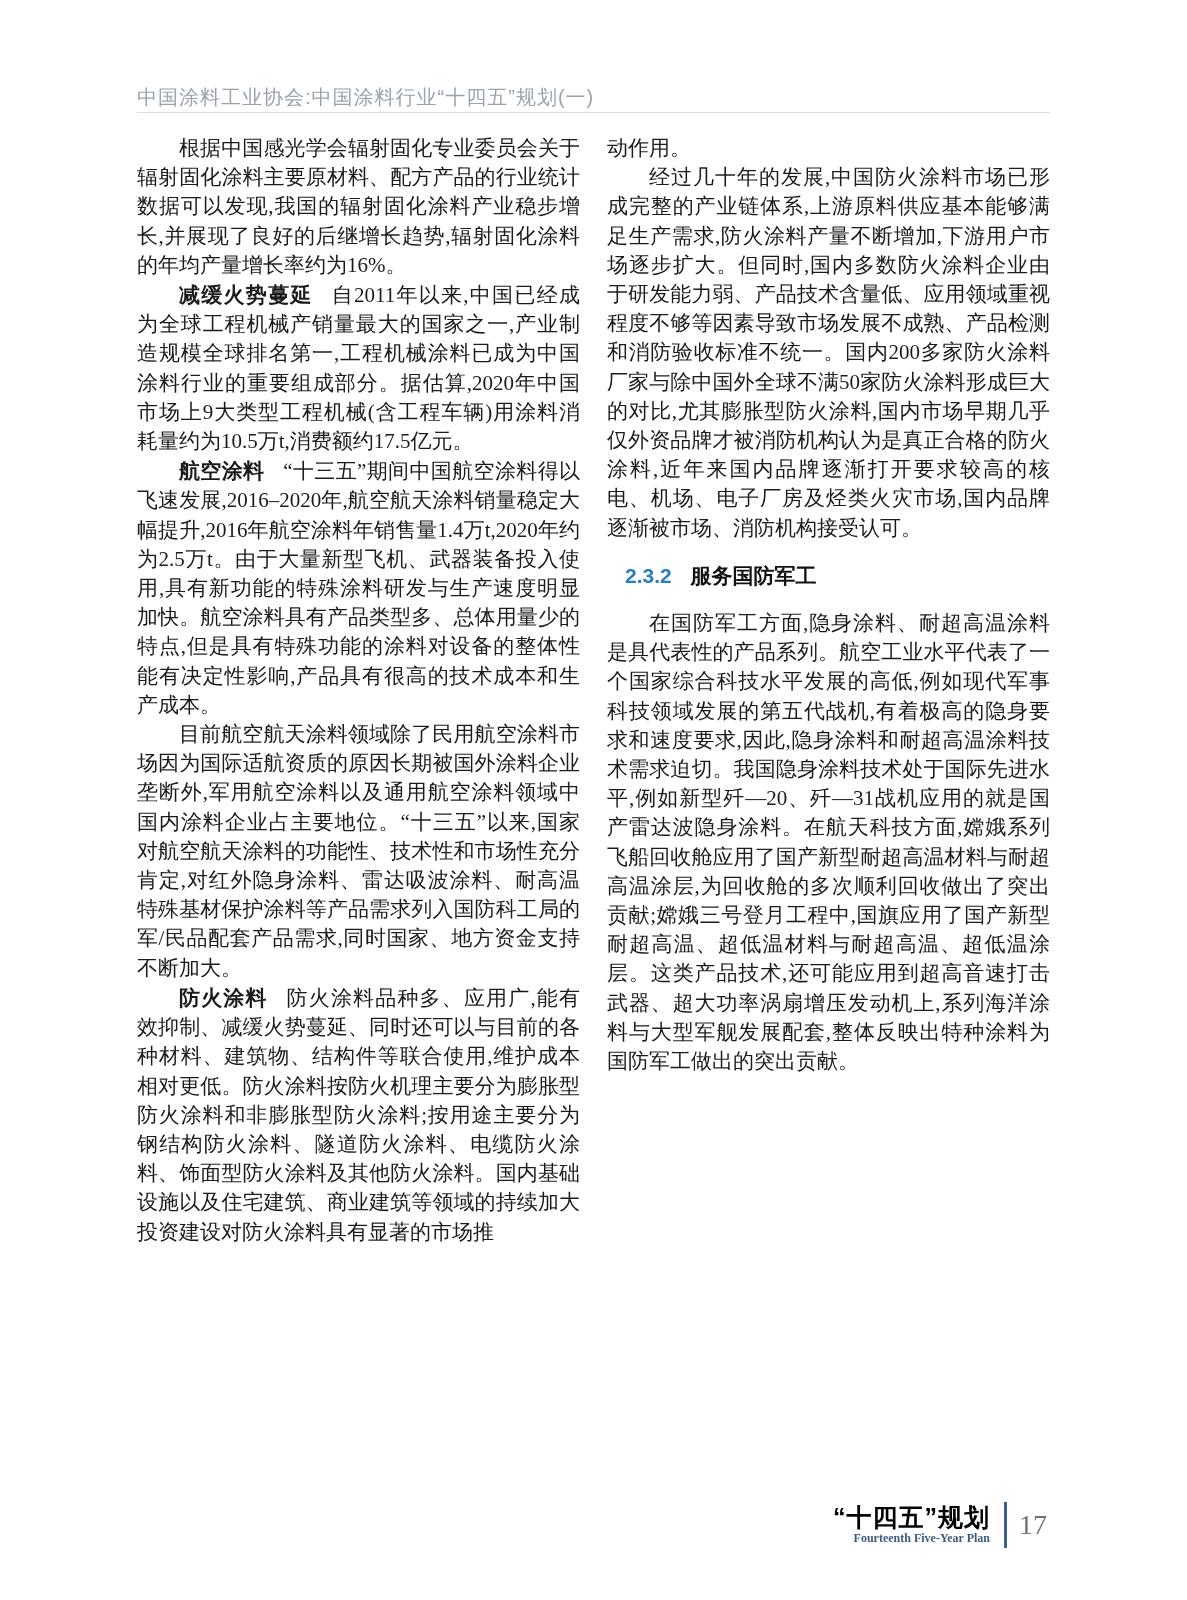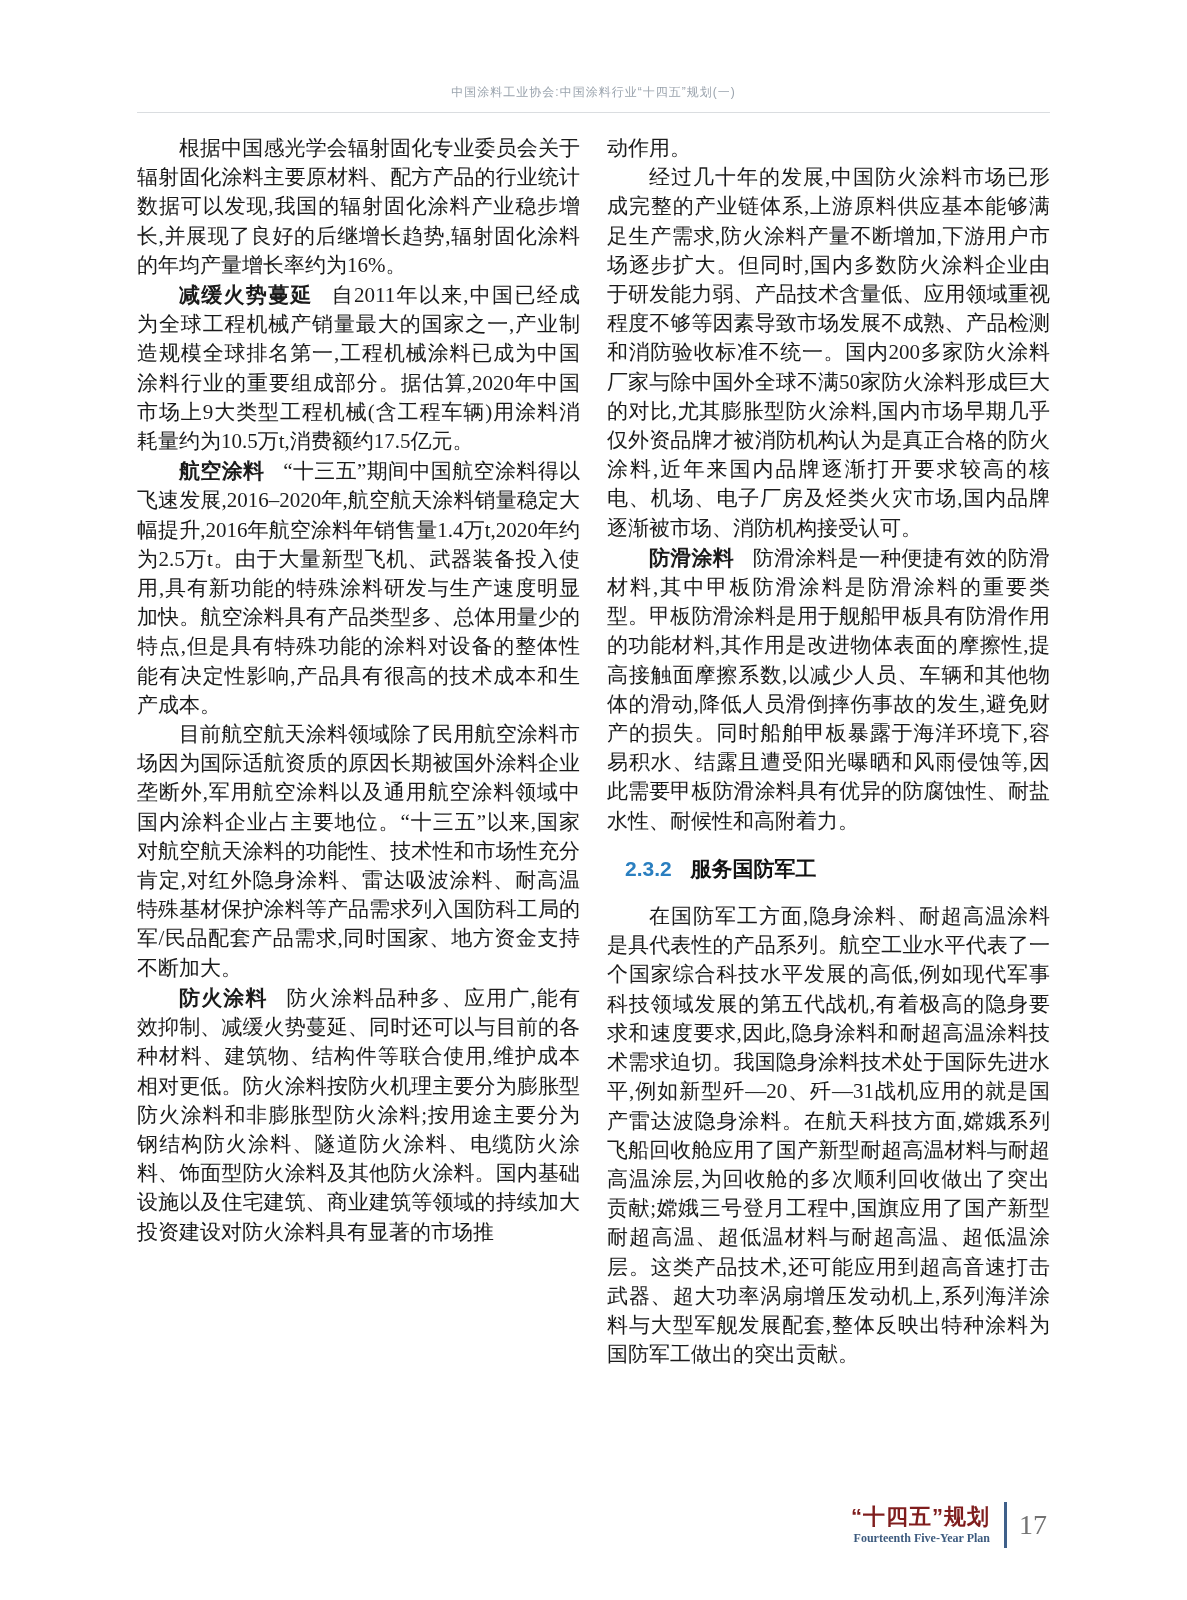--- a/index.html
+++ b/index.html
@@ -9,23 +9,23 @@
     position: relative;
     font-family: "Liberation Serif", "DejaVu Serif", serif;
     color: #1b1b1b;
     overflow: hidden;
   }
   .page { position: absolute; inset: 0; }
 
   
   .running-header {
     position: absolute; top: 84px; left: 137px; width: 913px;
-    text-align: center;
+    text-align: left;
     font-family: "Liberation Sans", "DejaVu Sans", sans-serif;
-    font-size: 12px; color: #9aa3ad; letter-spacing: 1px;
+    font-size: 20px; color: #9aa3ad; letter-spacing: 1px;
   }
   .header-rule {
     position: absolute; top: 112px; left: 137px; width: 913px;
     height: 1px; background: #dadde0;
   }
 
   
   .columns {
     position: absolute; top: 134px; left: 137px; width: 913px;
     display: flex; gap: 27px;
@@ -60,21 +60,21 @@
   }
 
   
   .footer {
     position: absolute; right: 140px; bottom: 52px;
     display: flex; align-items: center;
   }
   .footer-text { text-align: right; }
   .footer-cn {
     font-family: "Liberation Sans", "DejaVu Sans", sans-serif;
-    font-size: 22px; font-weight: 700; color: #7f1d1d;
+    font-size: 25px; font-weight: 700; color: #000000;
     letter-spacing: 1px; line-height: 26px; text-align: right;
   }
   .footer-en {
     font-family: "Liberation Serif", "DejaVu Serif", serif;
     font-size: 12px; font-weight: 700; color: #3c5a7e; line-height: 16px;
   }
   .footer-bar {
     width: 3px; height: 46px; background: #3f608a;
     margin: 0 12px 0 14px;
   }
@@ -97,21 +97,20 @@
       <p class="para indent"><span>根据中国感光学会辐射固化专业委员会关于辐射固化涂料主要原材料、配方产品的行业统计数据可以发现,我国的辐射固化涂料产业稳步增长,并展现了良好的后继增长趋势,辐射固化涂料的年均产量增长率约为16%。</span></p>
       <p class="para indent"><b class="lead">减缓火势蔓延</b><span>自2011年以来,中国已经成为全球工程机械产销量最大的国家之一,产业制造规模全球排名第一,工程机械涂料已成为中国涂料行业的重要组成部分。据估算,2020年中国市场上9大类型工程机械(含工程车辆)用涂料消耗量约为10.5万t,消费额约17.5亿元。</span></p>
       <p class="para indent"><b class="lead">航空涂料</b><span>“十三五”期间中国航空涂料得以飞速发展,2016–2020年,航空航天涂料销量稳定大幅提升,2016年航空涂料年销售量1.4万t,2020年约为2.5万t。由于大量新型飞机、武器装备投入使用,具有新功能的特殊涂料研发与生产速度明显加快。航空涂料具有产品类型多、总体用量少的特点,但是具有特殊功能的涂料对设备的整体性能有决定性影响,产品具有很高的技术成本和生产成本。</span></p>
       <p class="para indent"><span>目前航空航天涂料领域除了民用航空涂料市场因为国际适航资质的原因长期被国外涂料企业垄断外,军用航空涂料以及通用航空涂料领域中国内涂料企业占主要地位。“十三五”以来,国家对航空航天涂料的功能性、技术性和市场性充分肯定,对红外隐身涂料、雷达吸波涂料、耐高温特殊基材保护涂料等产品需求列入国防科工局的军/民品配套产品需求,同时国家、地方资金支持不断加大。</span></p>
       <p class="para indent"><b class="lead">防火涂料</b><span>防火涂料品种多、应用广,能有效抑制、减缓火势蔓延、同时还可以与目前的各种材料、建筑物、结构件等联合使用,维护成本相对更低。防火涂料按防火机理主要分为膨胀型防火涂料和非膨胀型防火涂料;按用途主要分为钢结构防火涂料、隧道防火涂料、电缆防火涂料、饰面型防火涂料及其他防火涂料。国内基础设施以及住宅建筑、商业建筑等领域的持续加大投资建设对防火涂料具有显著的市场推</span></p>
     </section>
 
     <section class="col">
       <p class="para"><span>动作用。</span></p>
       <p class="para indent"><span>经过几十年的发展,中国防火涂料市场已形成完整的产业链体系,上游原料供应基本能够满足生产需求,防火涂料产量不断增加,下游用户市场逐步扩大。但同时,国内多数防火涂料企业由于研发能力弱、产品技术含量低、应用领域重视程度不够等因素导致市场发展不成熟、产品检测和消防验收标准不统一。国内200多家防火涂料厂家与除中国外全球不满50家防火涂料形成巨大的对比,尤其膨胀型防火涂料,国内市场早期几乎仅外资品牌才被消防机构认为是真正合格的防火涂料,近年来国内品牌逐渐打开要求较高的核电、机场、电子厂房及烃类火灾市场,国内品牌逐渐被市场、消防机构接受认可。</span></p>
-      <p class="para indent"><b class="lead">防滑涂料</b><span>防滑涂料是一种便捷有效的防滑材料,其中甲板防滑涂料是防滑涂料的重要类型。甲板防滑涂料是用于舰船甲板具有防滑作用的功能材料,其作用是改进物体表面的摩擦性,提高接触面摩擦系数,以减少人员、车辆和其他物体的滑动,降低人员滑倒摔伤事故的发生,避免财产的损失。同时船舶甲板暴露于海洋环境下,容易积水、结露且遭受阳光曝晒和风雨侵蚀等,因此需要甲板防滑涂料具有优异的防腐蚀性、耐盐水性、耐候性和高附着力。</span></p>
       <h3 class="sec-heading"><span class="sec-num">2.3.2</span><span class="sec-title">服务国防军工</span></h3>
       <p class="para indent"><span>在国防军工方面,隐身涂料、耐超高温涂料是具代表性的产品系列。航空工业水平代表了一个国家综合科技水平发展的高低,例如现代军事科技领域发展的第五代战机,有着极高的隐身要求和速度要求,因此,隐身涂料和耐超高温涂料技术需求迫切。我国隐身涂料技术处于国际先进水平,例如新型歼—20、歼—31战机应用的就是国产雷达波隐身涂料。在航天科技方面,嫦娥系列飞船回收舱应用了国产新型耐超高温材料与耐超高温涂层,为回收舱的多次顺利回收做出了突出贡献;嫦娥三号登月工程中,国旗应用了国产新型耐超高温、超低温材料与耐超高温、超低温涂层。这类产品技术,还可能应用到超高音速打击武器、超大功率涡扇增压发动机上,系列海洋涂料与大型军舰发展配套,整体反映出特种涂料为国防军工做出的突出贡献。</span></p>
     </section>
 
   </div>
 
   <div class="footer">
     <div class="footer-text">
       <div class="footer-cn">“十四五”规划</div>
       <div class="footer-en">Fourteenth Five-Year Plan</div>

